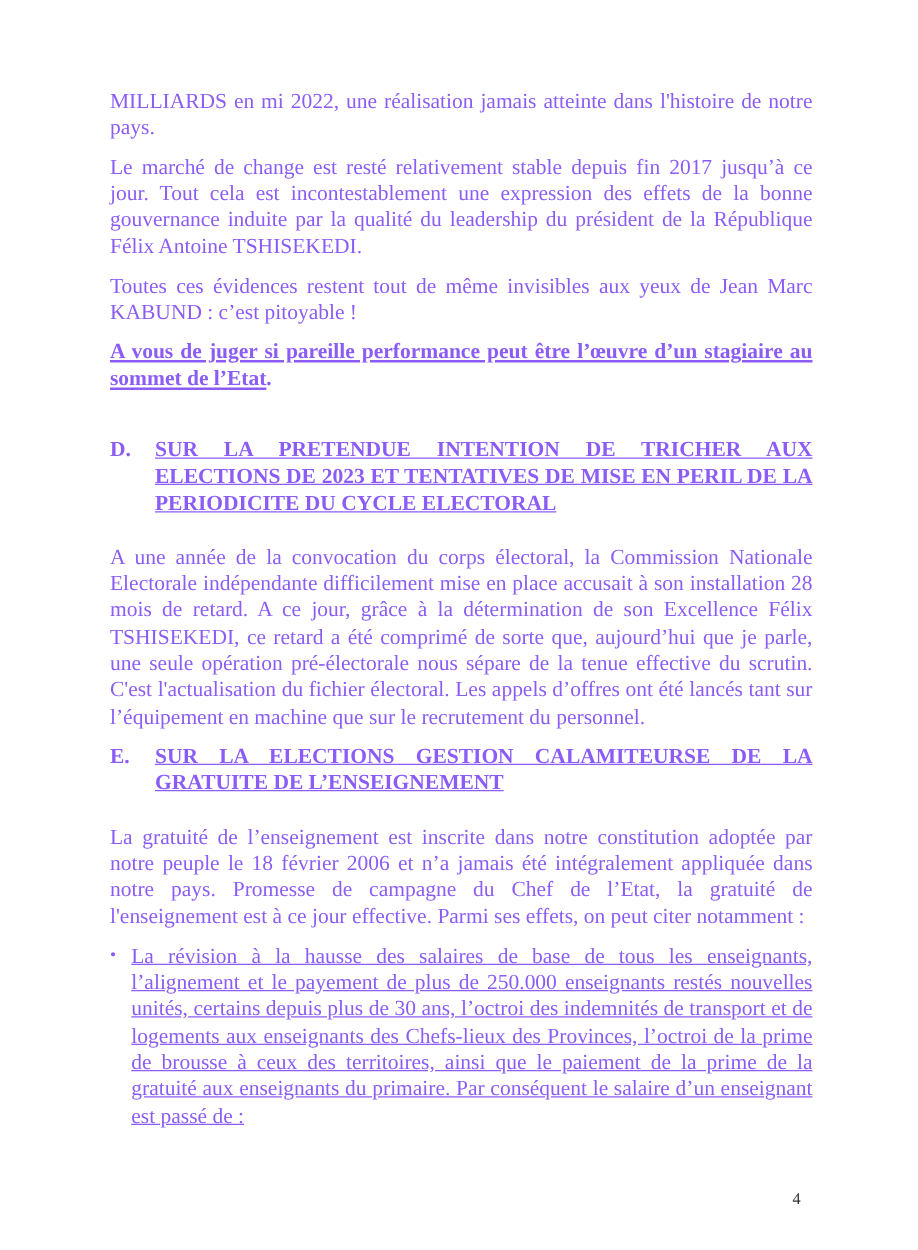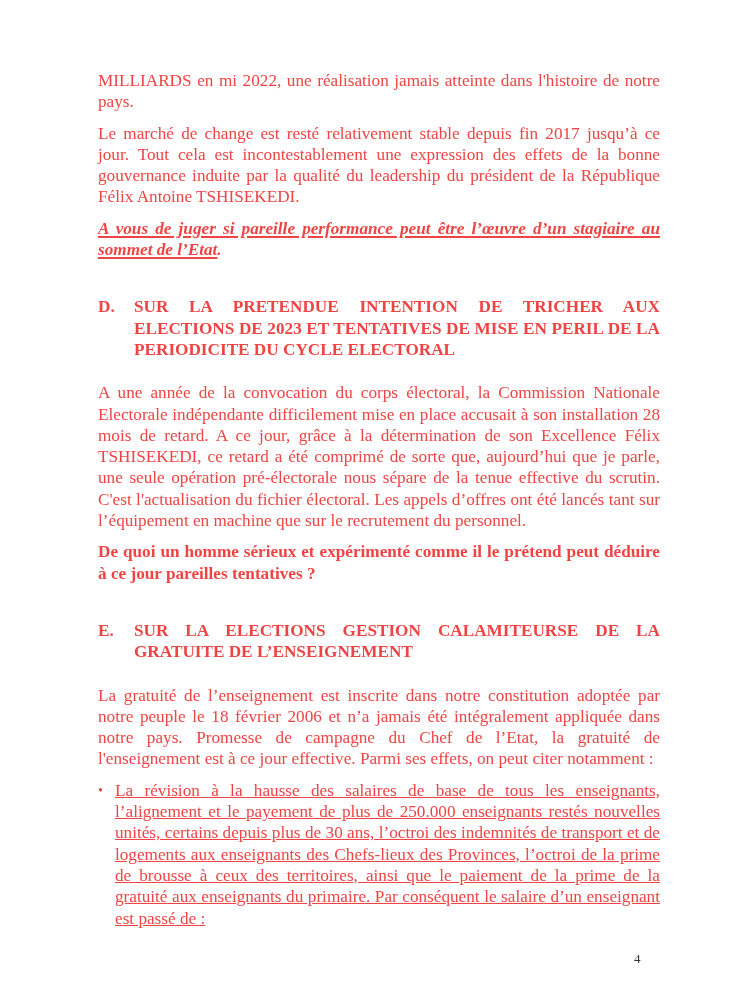--- a/index.html
+++ b/index.html
@@ -1,55 +1,55 @@
 <!DOCTYPE html>
 <html><head>
 <meta charset="utf-8">
 <style>
   html, body { margin: 0; padding: 0; background: #ffffff; }
   body { width: 734px; height: 1000px; position: relative; overflow: hidden; }
   .page {
-    position: absolute; left: 98px; top: 70px; width: 562px;
+    position: absolute; left: 88px; top: 70px; width: 562px;
     font-family: "Liberation Serif", serif; font-size: 17.2px; line-height: 21.3px;
-    color: #ef4444;
+    color: #8b5cf6;
   }
   p { margin: 0 0 10px 0; text-align: justify; }
   .emph { font-weight: bold; }
   .u { text-decoration: underline; text-decoration-thickness: 1.5px; text-underline-offset: 2px; }
   .heading {
     display: flex; font-weight: bold; font-size: 17.2px; line-height: 21.3px;
     margin: 0 0 22px 0;
   }
   .heading .letter { width: 36px; flex: none; }
-  .heading .htext { flex: 1; text-align: justify; text-align-last: left; }
+  .heading .htext { flex: 1; text-align: justify; text-align-last: left; text-decoration: underline; }
   ul { list-style: none; margin: 0; padding: 0; }
   li { display: flex; }
   li .bullet { width: 17px; flex: none; font-size: 14px; }
   li .btext { flex: 1; text-align: justify; text-decoration: underline; }
   .page-num {
     position: absolute; left: 634px; top: 951px;
     font-family: "Liberation Serif", serif; font-size: 13px; color: #333;
   }
 </style>
 </head>
 <body>
 
 <div class="page">
   <p>MILLIARDS en mi 2022, une réalisation jamais atteinte dans l'histoire de notre pays.</p>
   <p>Le marché de change est resté relativement stable depuis fin 2017 jusqu’à ce jour. Tout cela est incontestablement une expression des effets de la bonne gouvernance induite par la qualité du leadership du président de la République Félix Antoine TSHISEKEDI.</p>
-  <p class="emph" style="margin-bottom:36px;font-style:italic;">
+  <p>Toutes ces évidences restent tout de même invisibles aux yeux de Jean Marc KABUND : c’est pitoyable !</p>
+  <p class="emph" style="margin-bottom:36px;">
     <span class="u">A vous de juger si pareille performance peut être l’œuvre d’un stagiaire au sommet de l’Etat</span><span>.</span>
   </p>
 
   <div class="heading">
     <span class="letter">D.</span>
     <span class="htext">SUR LA PRETENDUE INTENTION DE TRICHER AUX ELECTIONS DE 2023 ET TENTATIVES DE MISE EN PERIL DE LA PERIODICITE DU CYCLE ELECTORAL</span>
   </div>
   <p>A une année de la convocation du corps électoral, la Commission Nationale Electorale indépendante difficilement mise en place accusait à son installation 28 mois de retard. A ce jour, grâce à la détermination de son Excellence Félix TSHISEKEDI, ce retard a été comprimé de sorte que, aujourd’hui que je parle, une seule opération pré-électorale nous sépare de la tenue effective du scrutin. C'est l'actualisation du fichier électoral. Les appels d’offres ont été lancés tant sur l’équipement en machine que sur le recrutement du personnel.</p>
-  <p class="emph" style="margin-bottom:36px;">De quoi un homme sérieux et expérimenté comme il le prétend peut déduire à ce jour pareilles tentatives ?</p>
 
   <div class="heading">
     <span class="letter">E.</span>
     <span class="htext">SUR LA ELECTIONS GESTION CALAMITEURSE DE LA GRATUITE DE L’ENSEIGNEMENT</span>
   </div>
   <p>La gratuité de l’enseignement est inscrite dans notre constitution adoptée par notre peuple le 18 février 2006 et n’a jamais été intégralement appliquée dans notre pays. Promesse de campagne du Chef de l’Etat, la gratuité de l'enseignement est à ce jour effective. Parmi ses effets, on peut citer notamment :</p>
   <ul>
     <li>
       <span class="bullet">•</span>
       <span class="btext">La révision à la hausse des salaires de base de tous les enseignants, l’alignement et le payement de plus de 250.000 enseignants restés nouvelles unités, certains depuis plus de 30 ans, l’octroi des indemnités de transport et de logements aux enseignants des Chefs-lieux des Provinces, l’octroi de la prime de brousse à ceux des territoires, ainsi que le paiement de la prime de la gratuité aux enseignants du primaire. Par conséquent le salaire d’un enseignant est passé de :</span>

